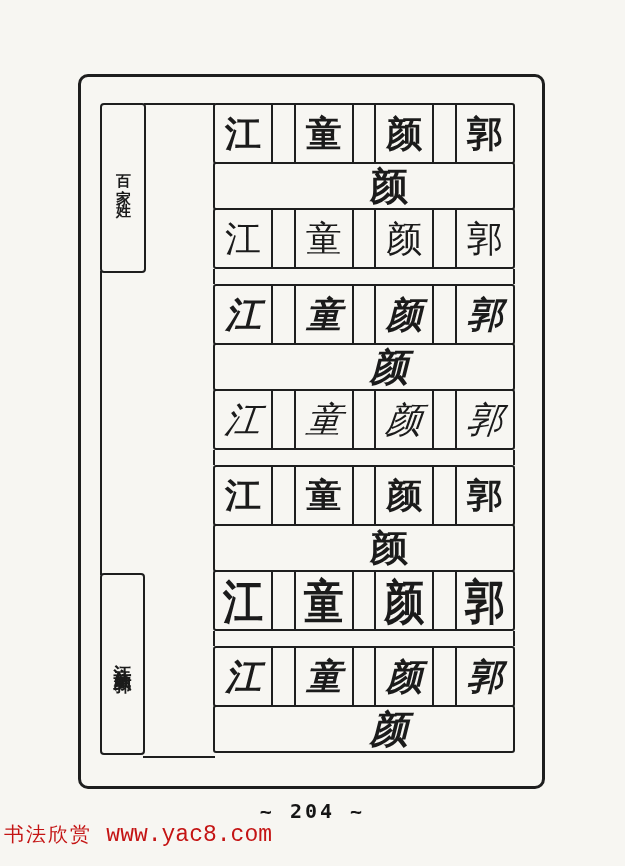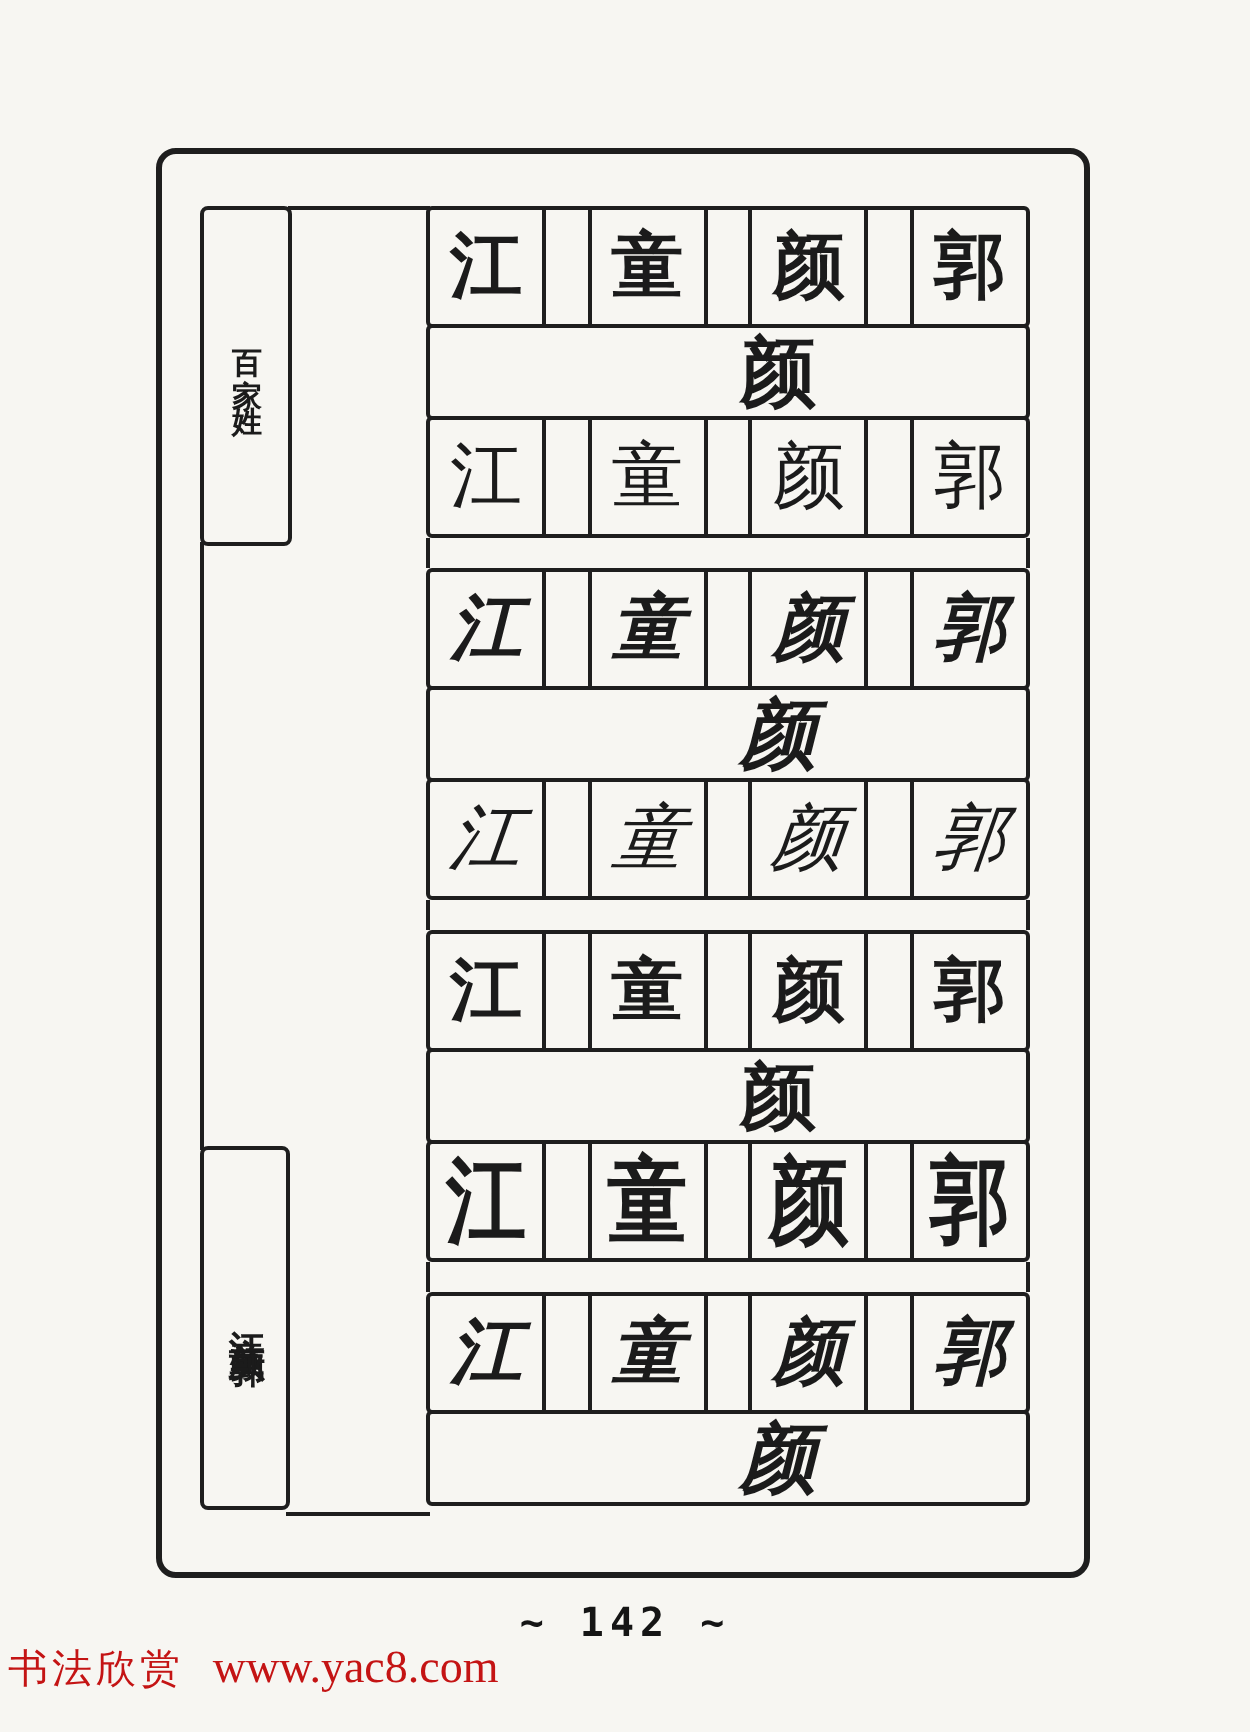--- a/index.html
+++ b/index.html
@@ -64,21 +64,21 @@
   .page-number{
     position:absolute;left:0;right:0;top:799px;text-align:center;
     font-family:"DejaVu Sans Mono", monospace;
     font-weight:bold;font-size:20px;letter-spacing:3px;color:#151515;
   }
   .watermark{
     position:absolute;left:4px;top:821px;
     font-size:20px;color:#c41414;white-space:nowrap;
   }
   .watermark .wm-cjk{font-weight:400;letter-spacing:2px;}
-  .watermark .wm-url{font-family:Liberation Serif, serif;font-size:23px;margin-left:8px;text-align:center;}
+  .watermark .wm-url{font-family:Liberation Mono, monospace;font-size:23px;margin-left:8px;text-align:center;}
 </style>
 </head>
 <body>
 
 <div class="page-frame">
 
   <div class="side-box side-box-top">
     <div class="v-text v-text-top">百家姓</div>
   </div>
 
@@ -222,18 +222,18 @@
           <span class="model-char">郭</span>
         </div>
       </div>
       <div class="grid-row row-wide style-running">
         <span class="wide-char">颜</span>
       </div>
     </div>
 
 </div>
 
-<div class="page-number">~ 142 ~</div>
+<div class="page-number">~ 204 ~</div>
 
 <div class="watermark">
   <span class="wm-cjk">书法欣赏</span>
   <span class="wm-url">www.yac8.com</span>
 </div>
 
 </body></html>

